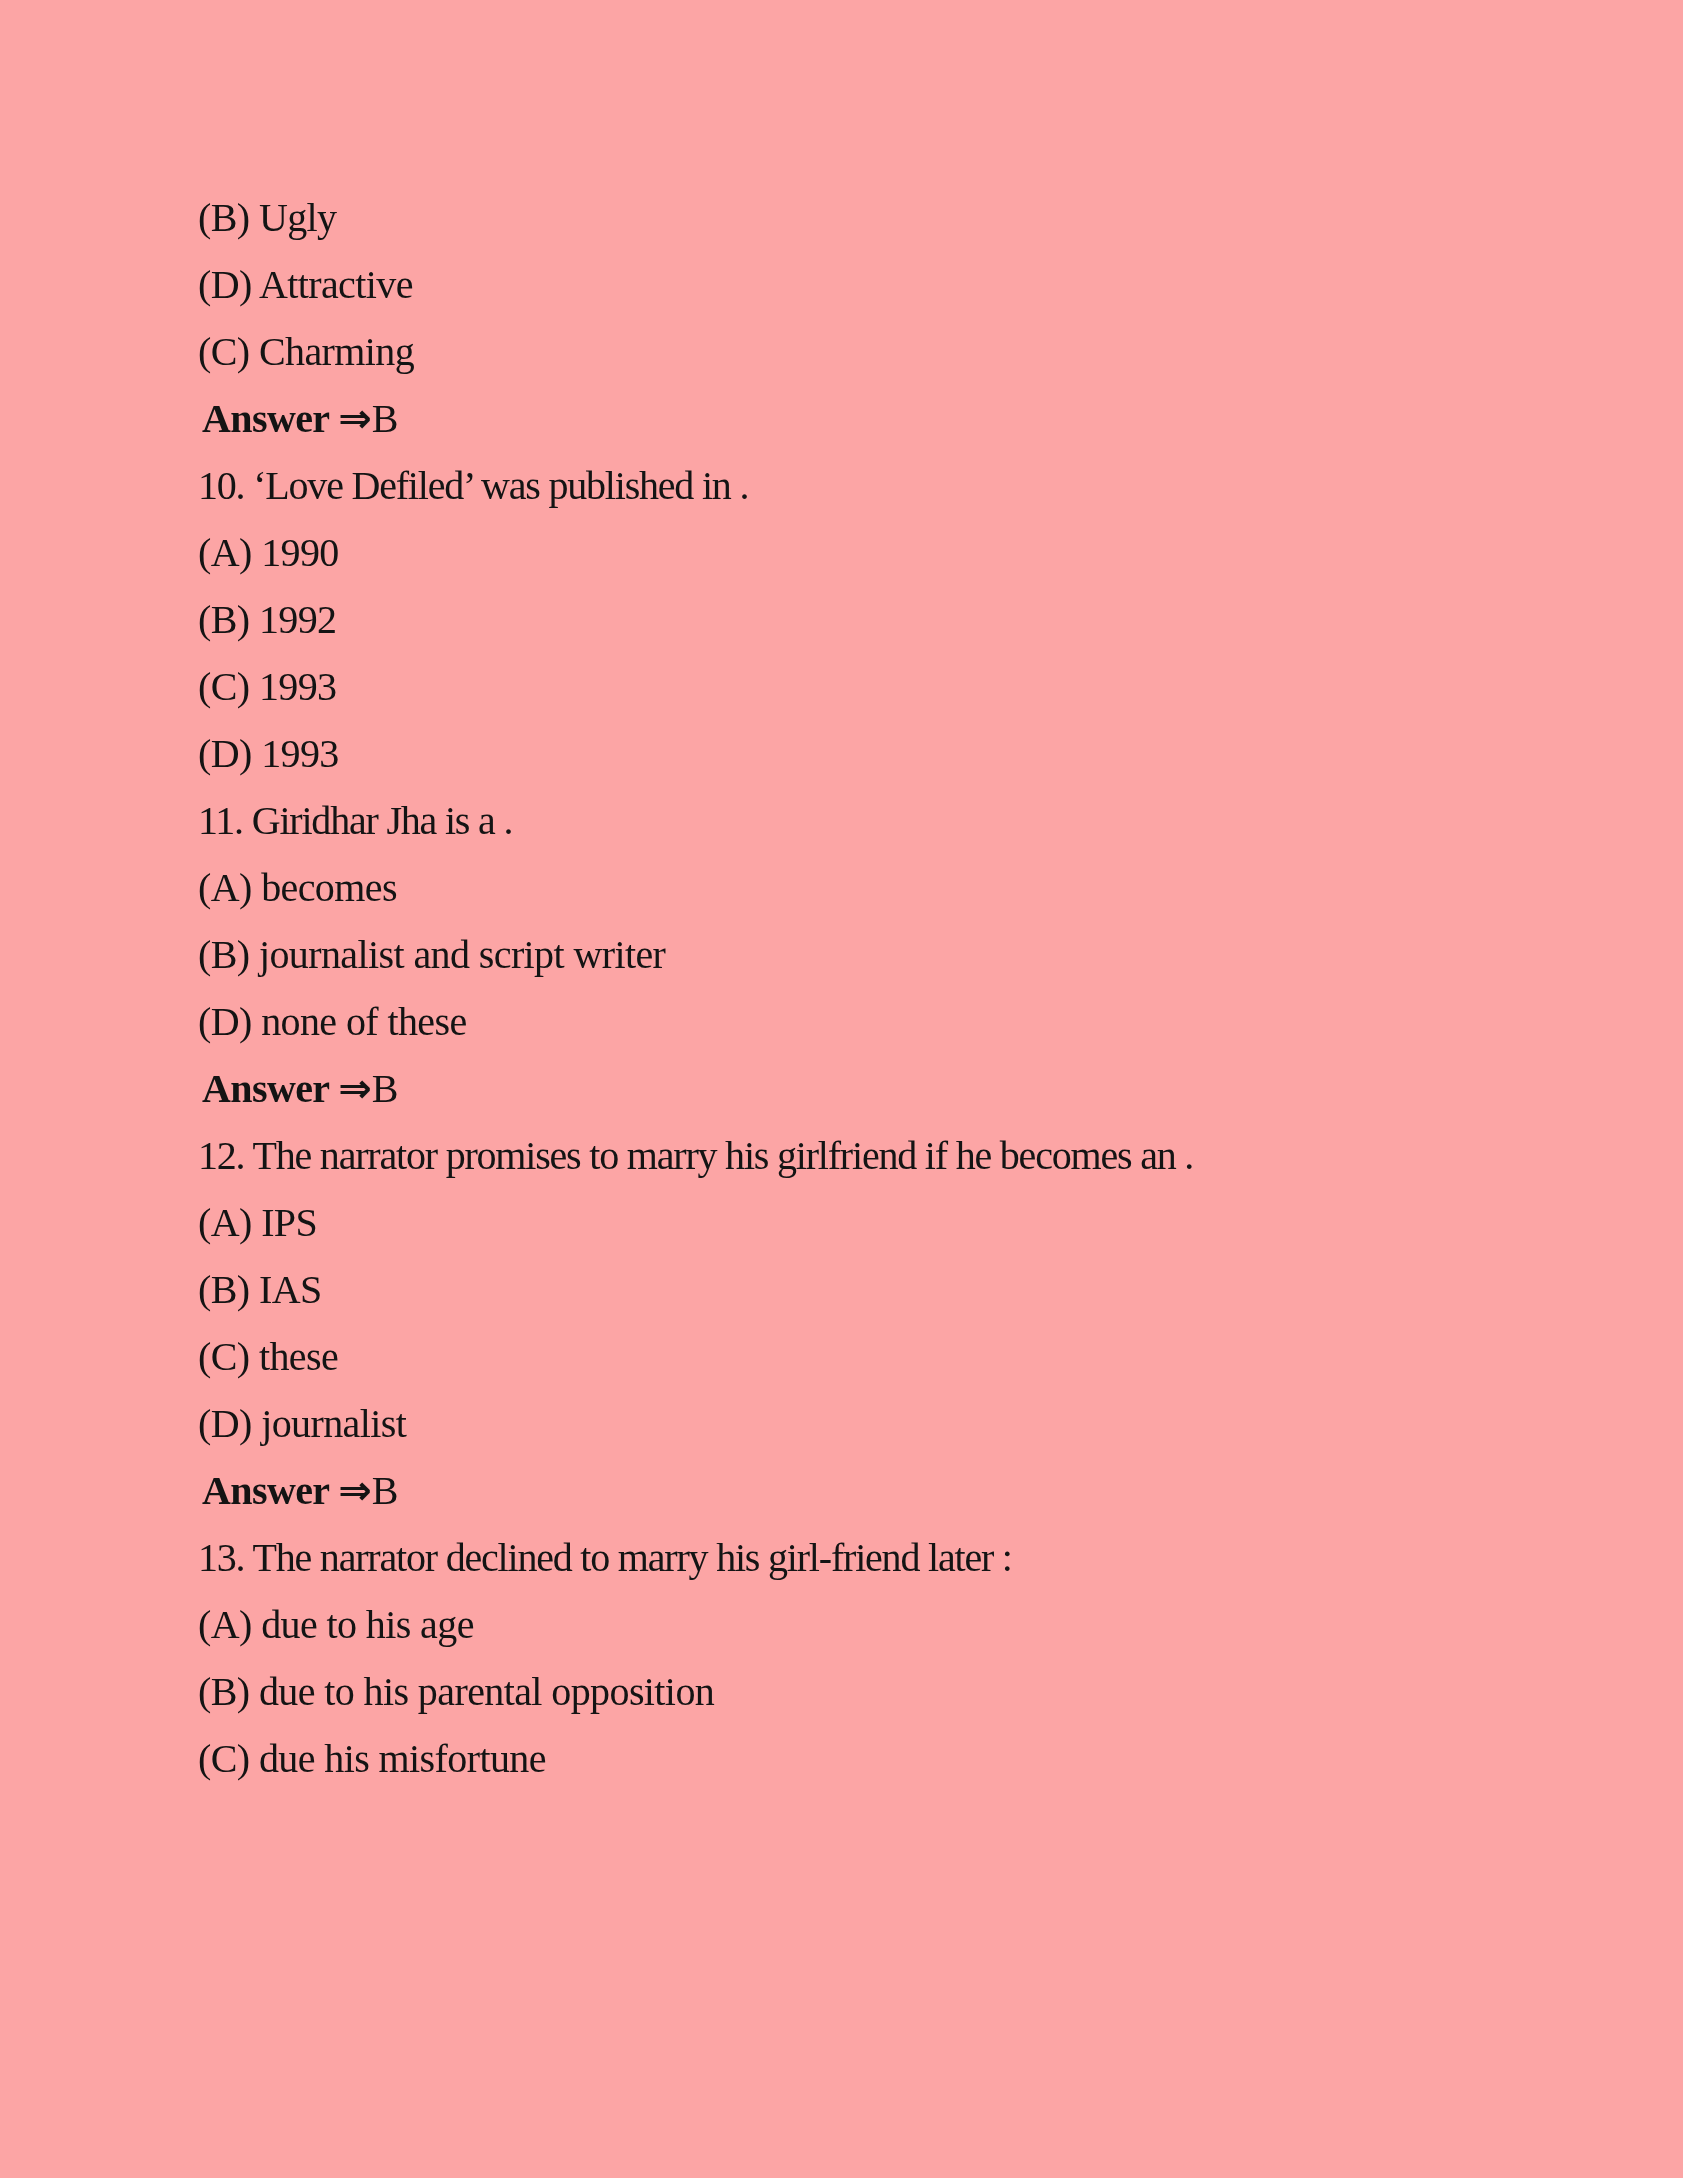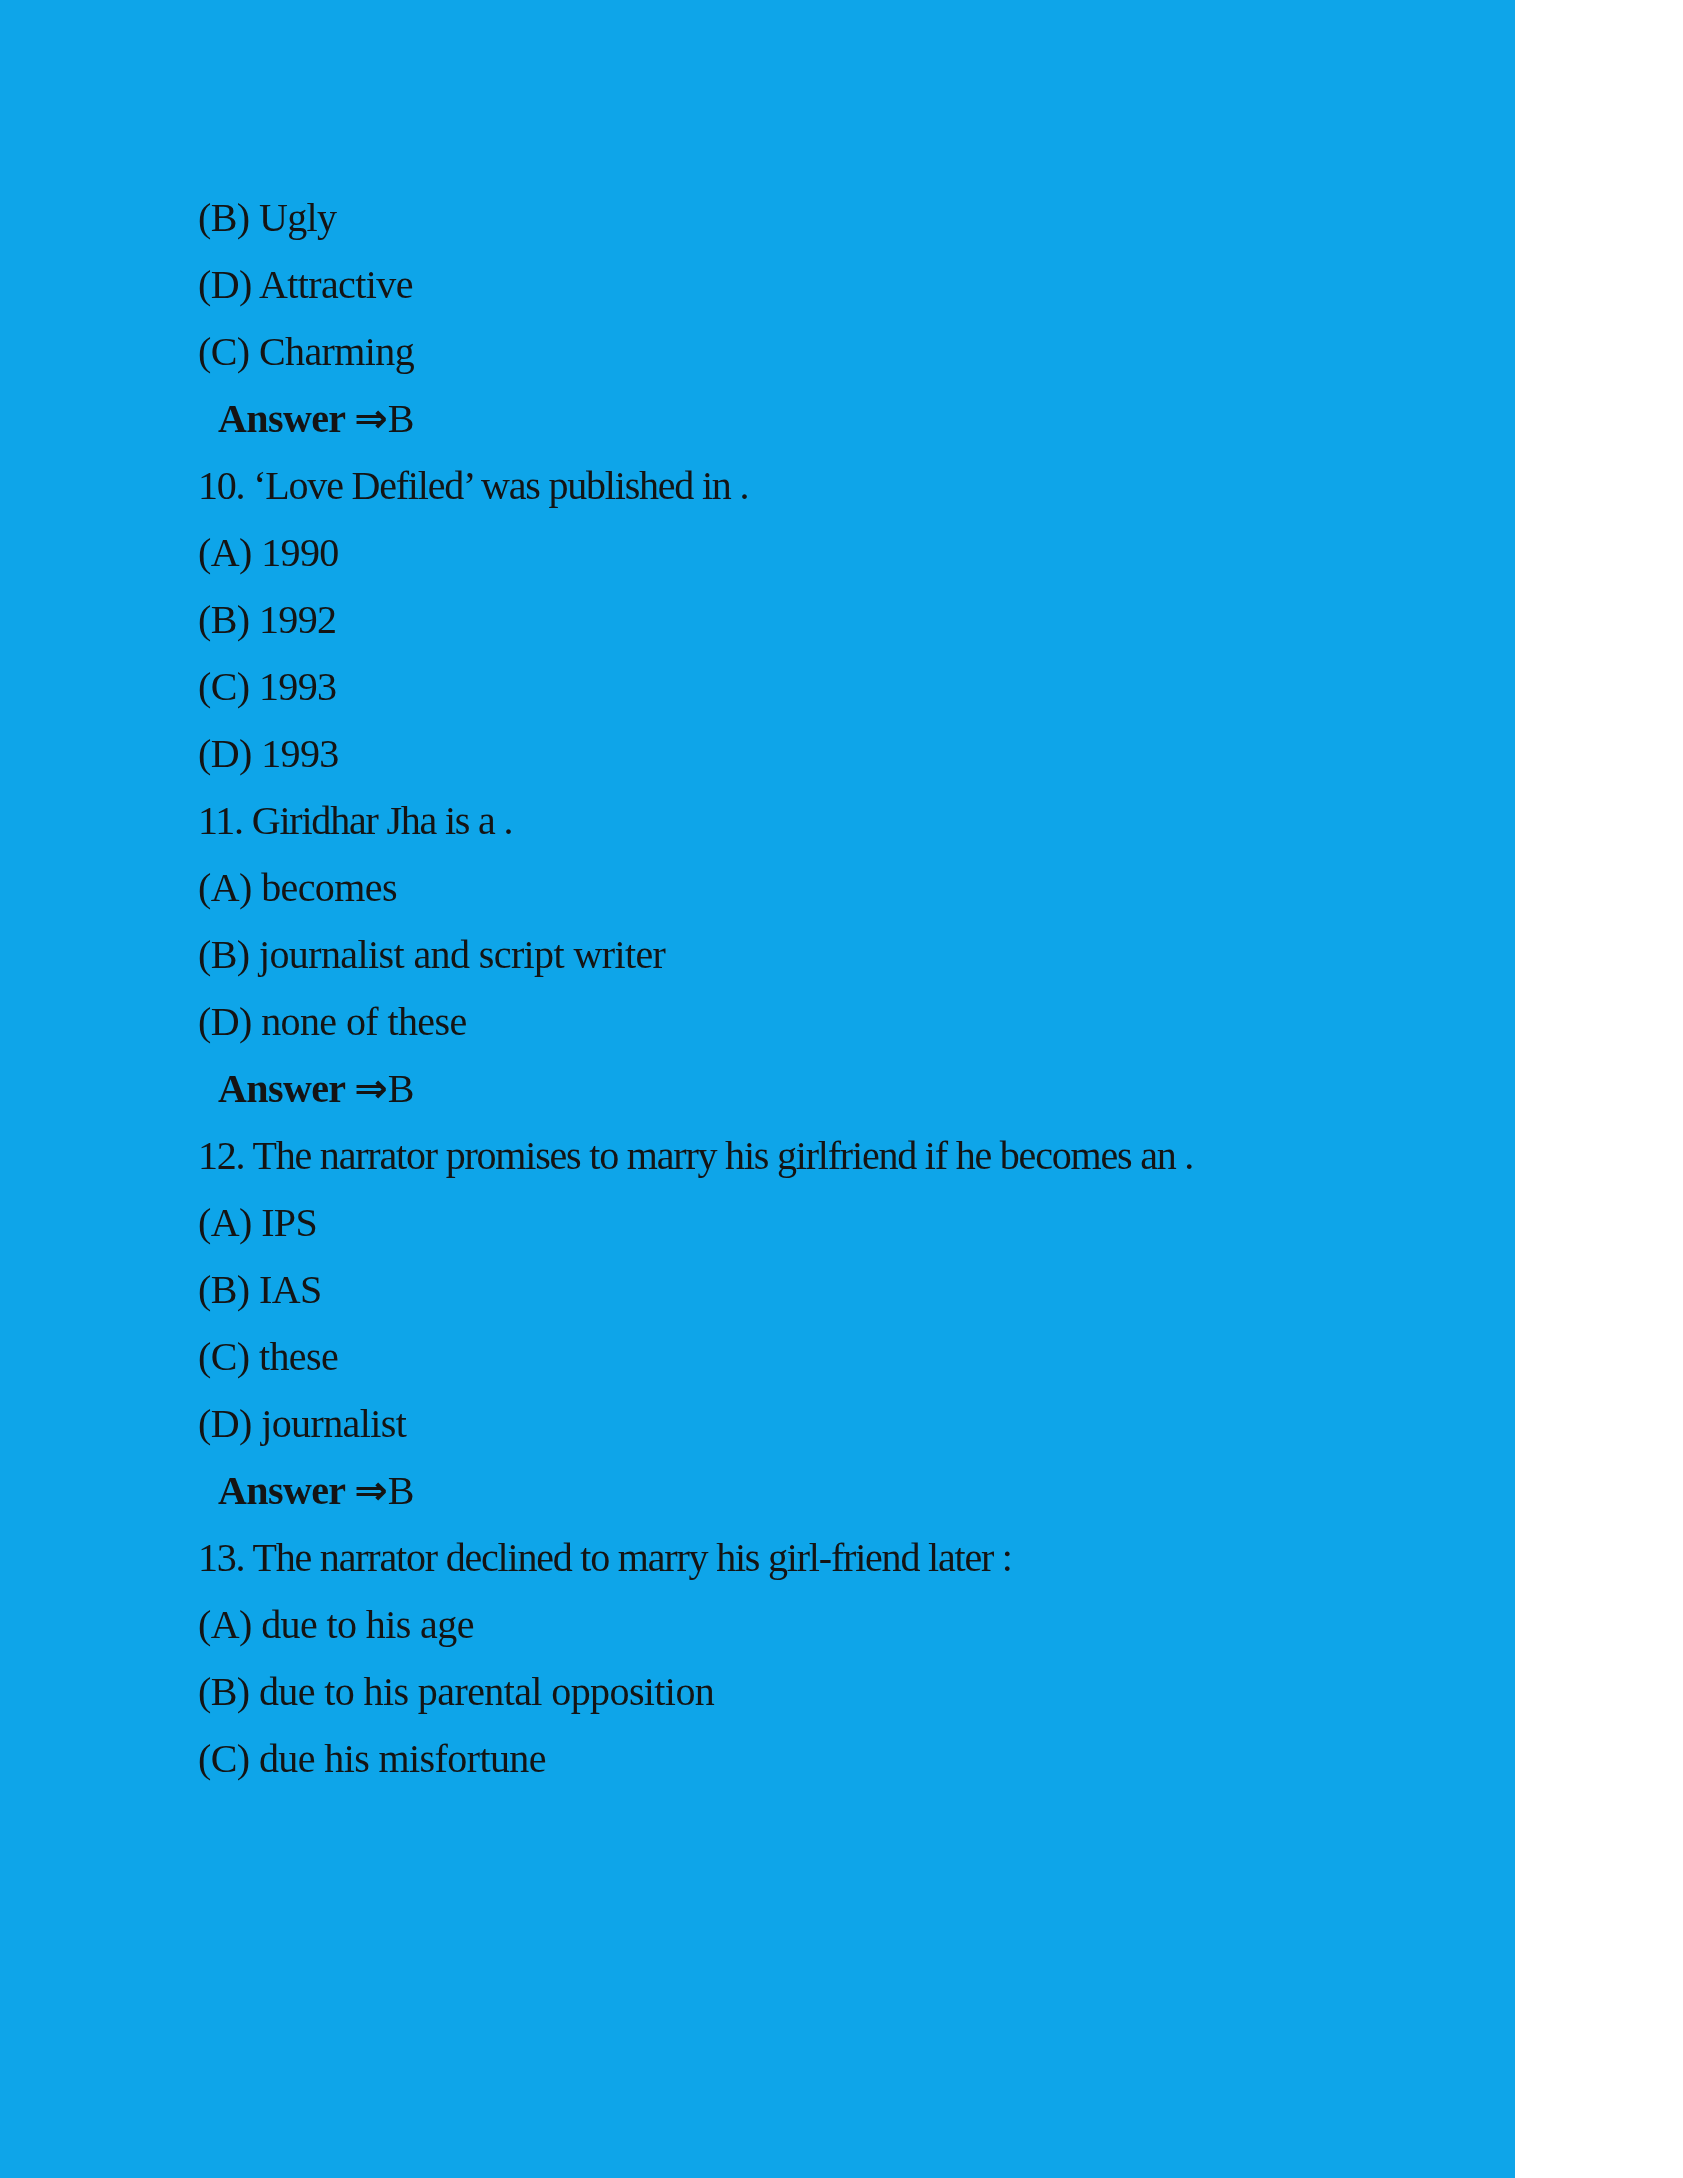--- a/index.html
+++ b/index.html
@@ -9,23 +9,23 @@
   }
   body {
     width: 1683px;
     height: 2178px;
     position: relative;
     overflow: hidden;
   }
   .page {
     position: absolute;
     left: 0; top: 0;
-    width: 1515px;
+    width: 1683px;
     height: 2178px;
-    background: #0ea5e9;
+    background: #fca5a5;
   }
   .doc {
     position: absolute;
     left: 198px;
     top: 184px;
     width: 1406px;
     font-family: "Liberation Serif", "DejaVu Serif", serif;
     font-size: 40px;
     color: #141414;
     letter-spacing: -0.6px;
@@ -35,21 +35,21 @@
     white-space: nowrap;
   }
   .line.q {
     font-weight: normal;
     letter-spacing: -1.2px;
   }
   .line.o {
     font-weight: normal;
   }
   .line.a {
-    margin-left: 20px;
+    margin-left: 4px;
     font-weight: bold;
   }
   .line.a .arrow {
     font-family: "DejaVu Sans", sans-serif;
     font-weight: bold;
     letter-spacing: 0;
   }
   .line.a .letter {
     font-weight: normal;
   }

